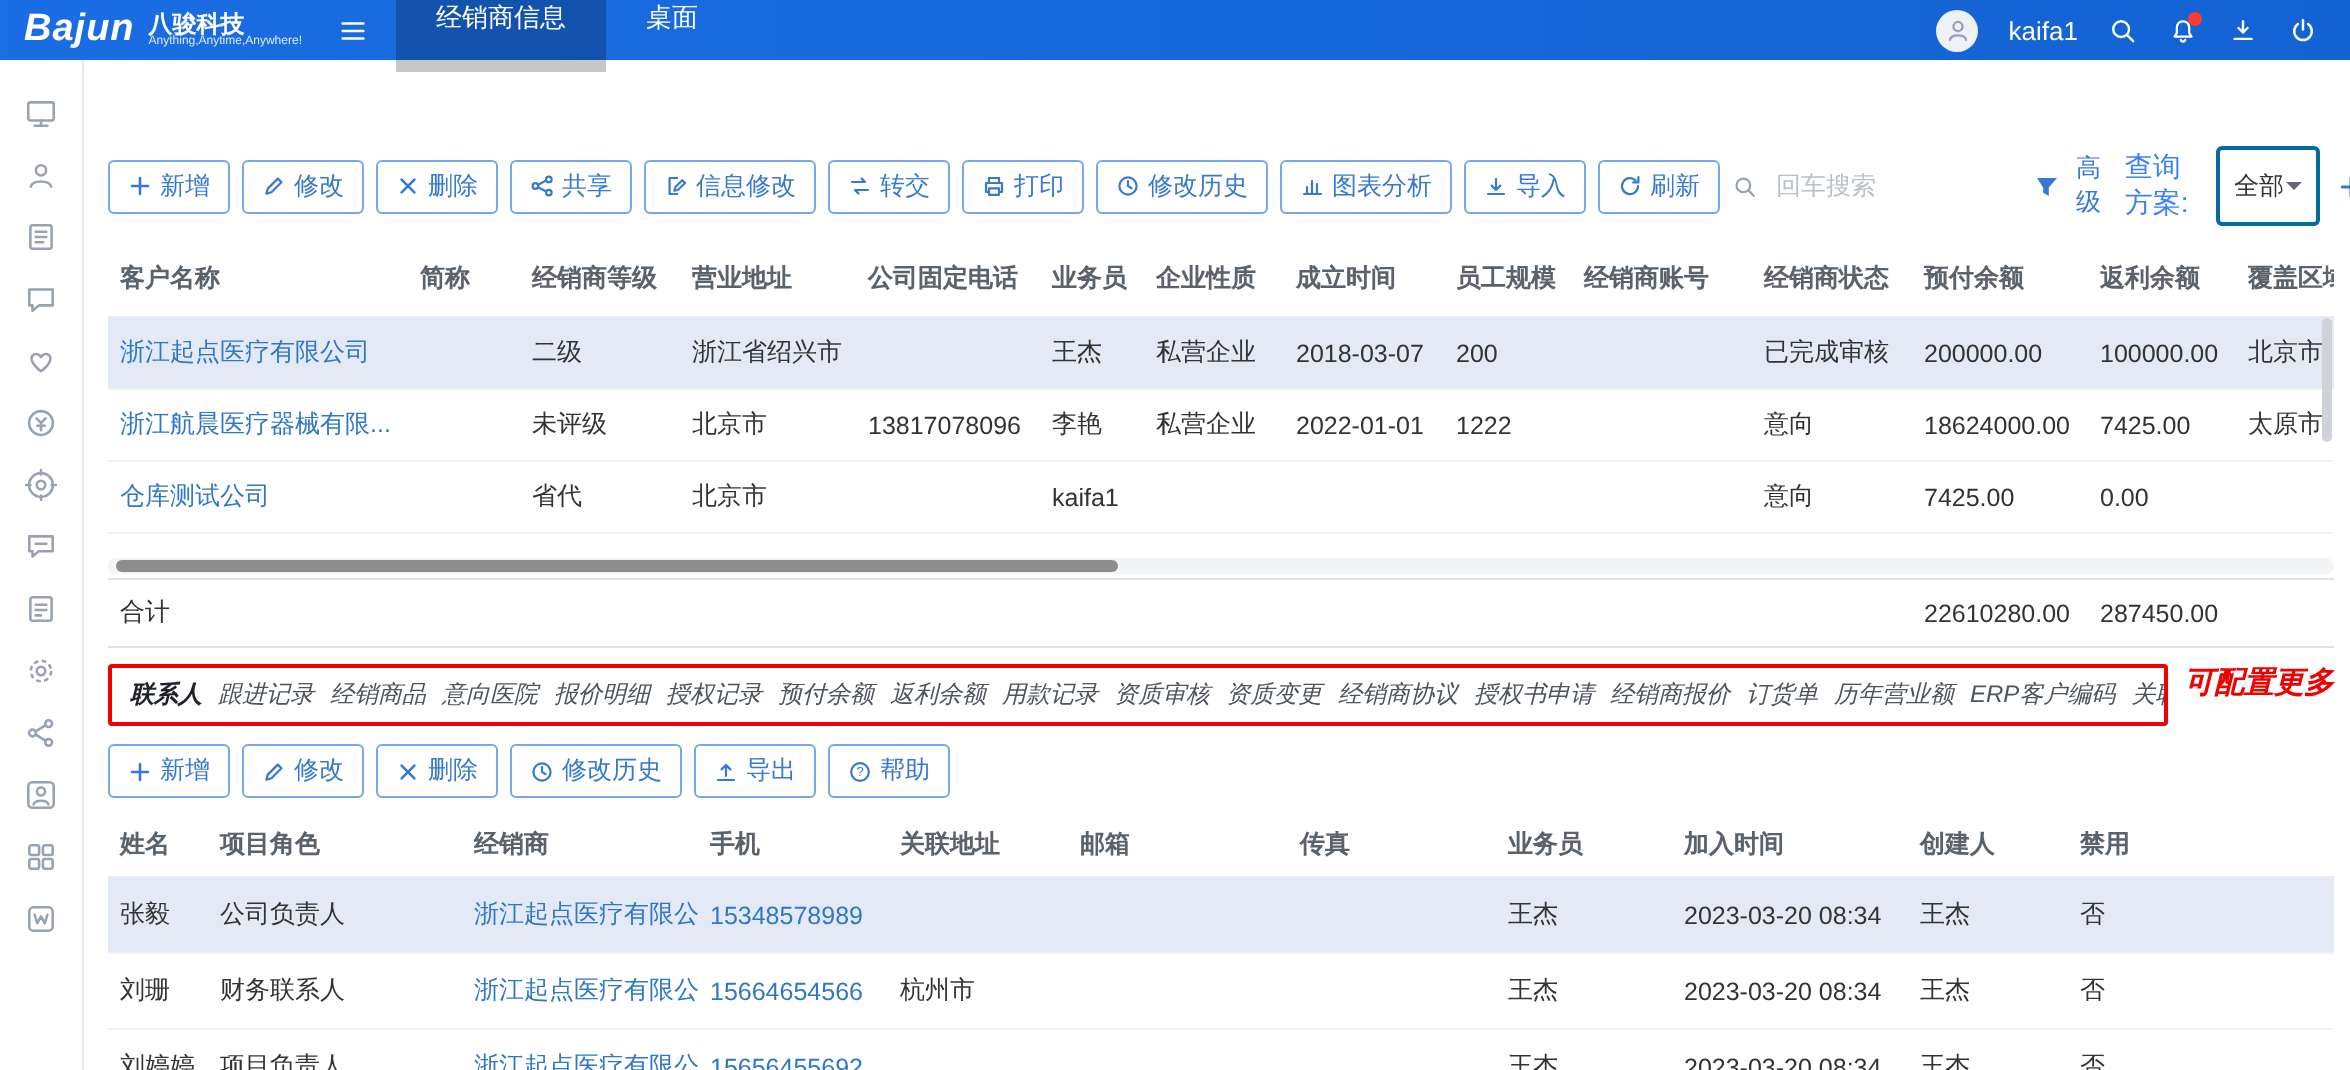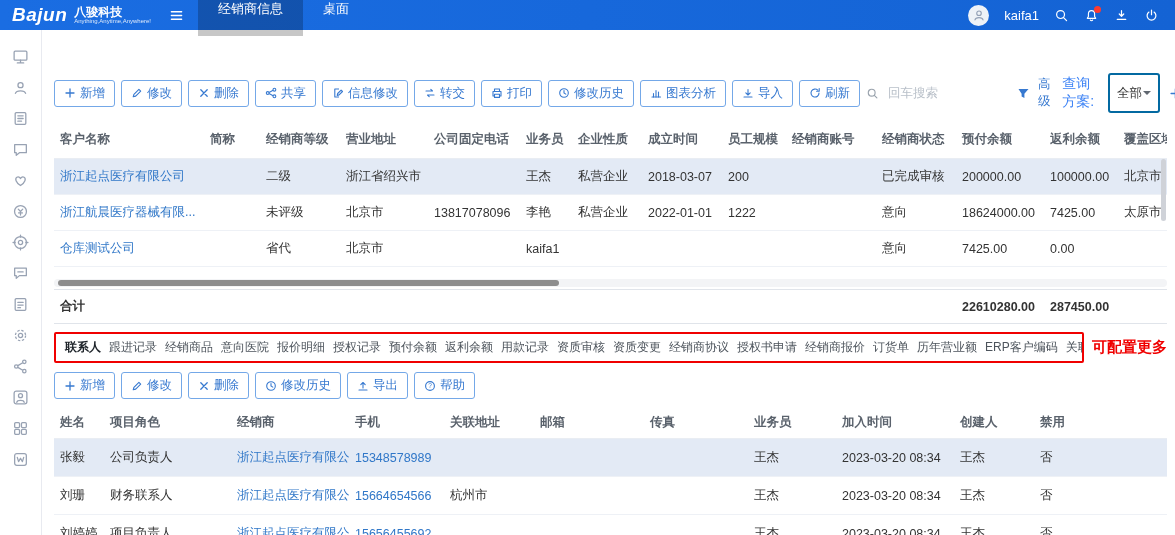--- a/index.html
+++ b/index.html
@@ -60,25 +60,25 @@
   td.link { color:#3077c8; cursor:pointer; }
   .t1wrap { height:156px; overflow:hidden; position:relative; margin-top:8px; }
   .t1 { width:1148px; }
   .vscroll { position:absolute; right:1px; top:38px; width:5px; height:62px;
     background:#cfd2d8; border-radius:3px; }
   .hscroll { height:8px; background:#f3f4f6; border-radius:4px; margin:2px 0; position:relative; }
   .hthumb { position:absolute; left:4px; top:1px; height:6px; width:45%;
     background:#8d8d8d; border-radius:3px; cursor:pointer; }
   .totals-wrap { overflow:hidden; }
   .totals { width:1148px; }
-  .totals td { font-weight:bold; padding:8px 6px; border-top:1px solid #e0e4ea;
+  .totals td { font-weight:normal; padding:8px 6px; border-top:1px solid #e0e4ea;
     border-bottom:1px solid #e0e4ea; }
 
   
-  .subtabs-row { display:flex; align-items:center; margin-top:8px; gap:8px; }
+  .subtabs-row { display:flex; margin-top:8px; gap:8px;font-style:italic; }
   .subtabs { display:flex; align-items:center; border:2px solid #f00000; border-radius:2px;
     padding:5px 5px; overflow:hidden; }
   .subtab { font-size:12px; color:#4d545c; padding:0 4px; cursor:pointer; white-space:nowrap; }
   .subtab.active { color:#1d2329; font-weight:bold; }
   .annotation { color:#f00000; font-size:15px; font-weight:bold; white-space:nowrap; }
 
   .toolbar2 { margin-top:9px; }
   .t2 { width:1113px; margin-top:8px; }
   .t2 th { padding:7px 6px; }
   .t2 td { padding:10px 6px; }

